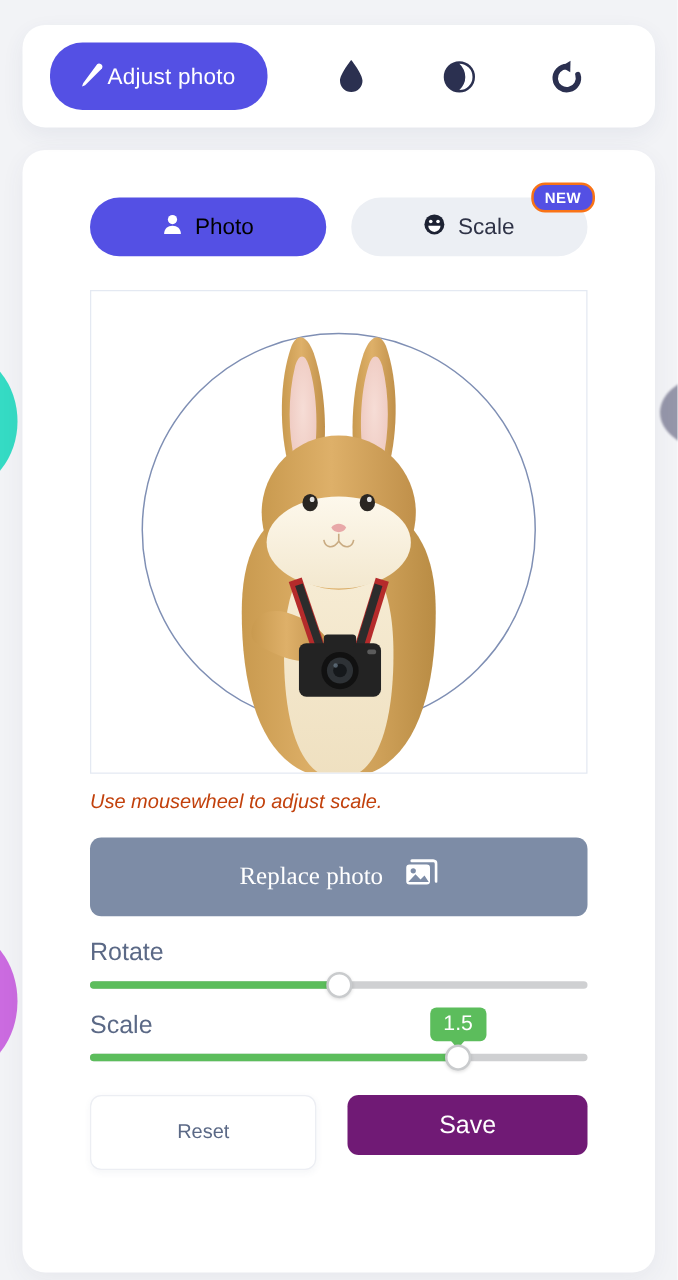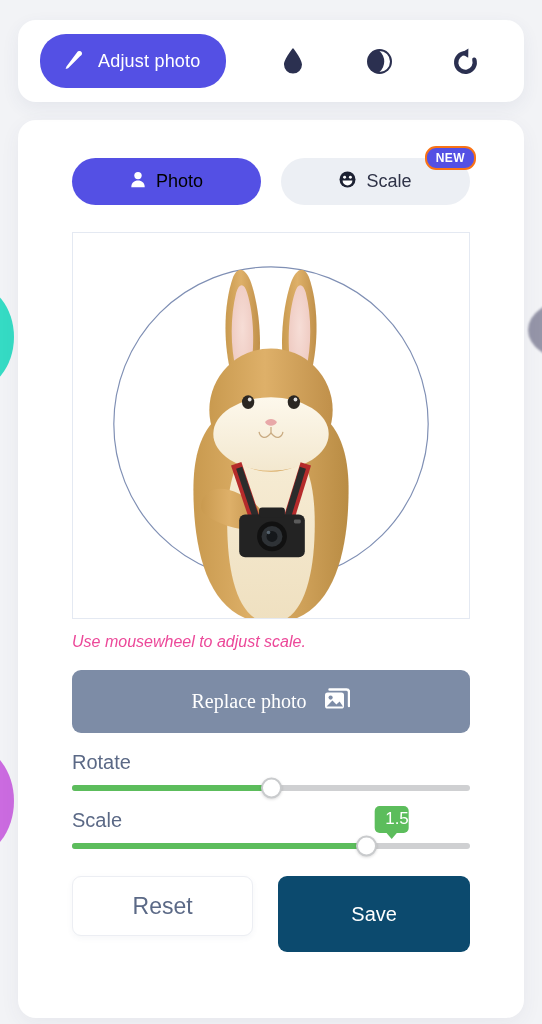--- a/index.html
+++ b/index.html
@@ -58,21 +58,21 @@
     box-shadow: 0 6px 18px rgba(60, 70, 110, .07);
     display: flex;
     align-items: center;
     padding: 0 22px;
     z-index: 3;
   }
 
   .adjust-btn {
     display: flex;
     align-items: center;
-    gap: 12px;
+    gap: 0;
     background: #5450e4;
     border: none;
     border-radius: 26px;
     height: 54px;
     padding: 0 26px 0 22px;
     cursor: pointer;
   }
   .adjust-btn .label {
     color: #ffffff;
     font-size: 18px;
@@ -167,21 +167,21 @@
     position: absolute;
     inset: 0;
     width: 100%;
     height: 100%;
   }
 
   .hint {
     margin: 14px 0 0 54px;
     font-size: 16px;
     font-style: italic;
-    color: #ec4899;
+    color: #c2410c;
   }
 
   
   .replace-btn {
     margin: 19px 54px 0 54px;
     width: calc(100% - 108px);
     height: 63px;
     background: #7d8ca6;
     color: #ffffff;
     border: none;
@@ -229,23 +229,22 @@
     cursor: grab;
   }
   .tooltip {
     position: absolute;
     bottom: 16px;
     transform: translateX(-50%);
     background: #5cbd5c;
     color: #ffffff;
     font-size: 17px;
     border-radius: 5px;
-    padding: 3px 0 4px 11px;
+    padding: 3px 11px 4px 11px;
     white-space: nowrap;
-    margin-left: 25px;
   }
   .tooltip::after {
     content: "";
     position: absolute;
     left: 50%;
     bottom: -6px;
     margin-left: -6px;
     border-left: 6px solid transparent;
     border-right: 6px solid transparent;
     border-top: 7px solid #5cbd5c;
@@ -257,28 +256,28 @@
     gap: 25px;
     margin: 27px 54px 0 54px;
   }
   .btn-reset {
     flex: 1;
     height: 60px;
     background: #ffffff;
     border: 1px solid #eceef3;
     border-radius: 9px;
     color: #5b6986;
-    font-size: 23px;
+    font-size: 16px;
     cursor: pointer;
     box-shadow: 0 2px 6px rgba(60,70,110,.05);
   }
   .btn-save {
     flex: 1.07;
-    height: 76px;
-    background: #0c4a6e;
+    height: 48px;
+    background: #701a75;
     border: none;
     border-radius: 9px;
     color: #ffffff;
     font-size: 20px;
     cursor: pointer;
   }
 </style>
 </head>
 <body>
 

